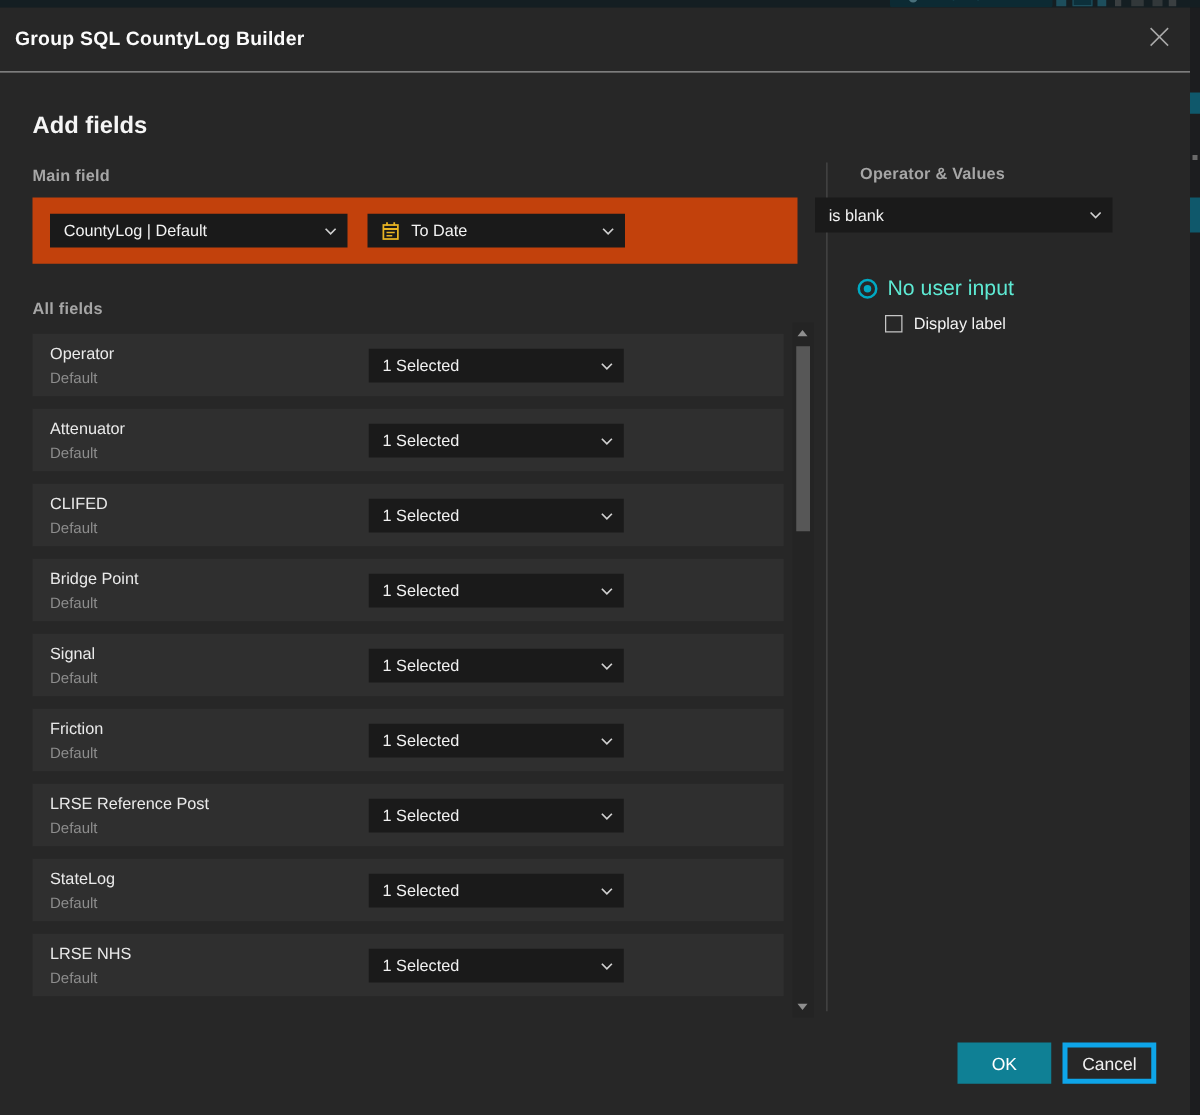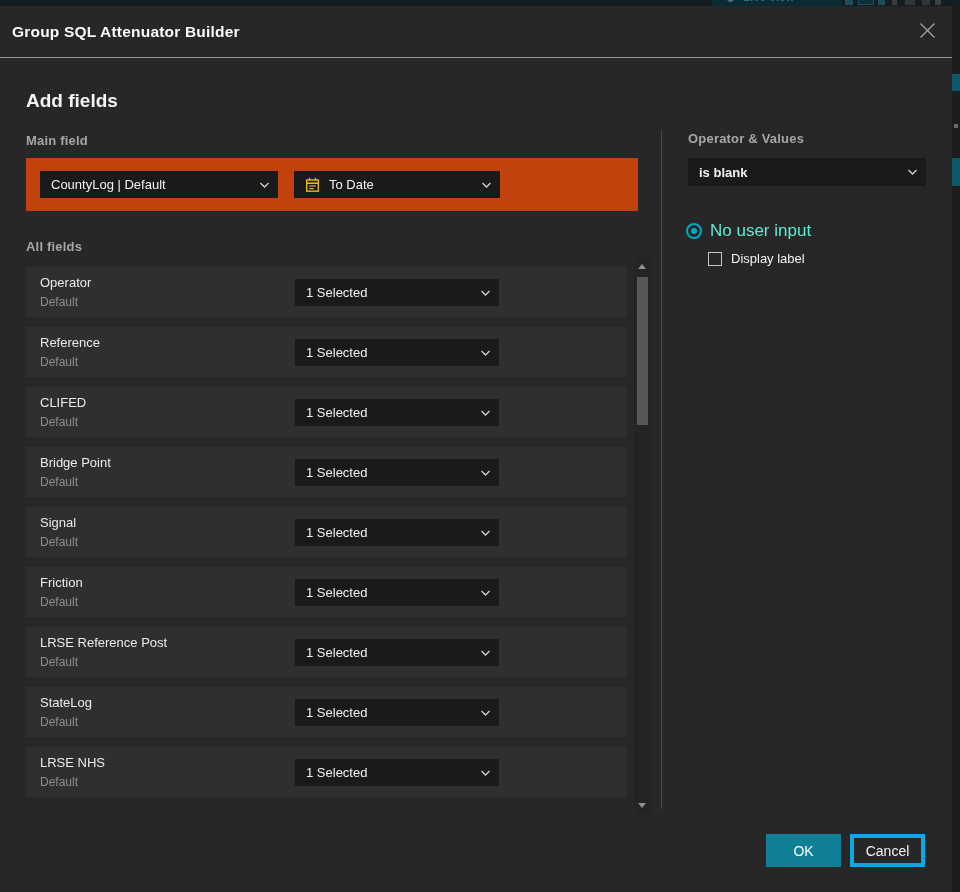--- a/index.html
+++ b/index.html
@@ -63,21 +63,21 @@
   
   .sb { position:absolute; left:634px; top:252px; width:17px; height:556px; background:#242424; }
   .sb .thumb { position:absolute; left:3px; top:19px; width:11px; height:148px; background:#575757; }
   .sb .up, .sb .dn { position:absolute; left:4px; width:0; height:0; border-left:4.5px solid transparent; border-right:4.5px solid transparent; }
   .sb .up { top:6px;    border-bottom:5px solid #8f8f8f; }
   .sb .dn { bottom:6px; border-top:5px solid #8f8f8f; }
 
   .vdiv { position:absolute; left:661px; top:124px; width:1px; height:679px; background:#4a4a4a; }
 
   
-  .dd-op { left:688px; top:152px; width:238px; height:28px;font-weight:bold; }
+  .dd-op { left:652px; top:152px; width:238px; height:28px; }
 
   .radio-row { position:absolute; left:686px; top:215px; display:flex; align-items:center; cursor:pointer; }
   .radio { width:16px; height:16px; border-radius:50%; border:2px solid #777; position:relative; flex:none; }
   .radio.on { border-color:var(--radio,#00a9c2); }
   .radio.on::after { content:""; position:absolute; left:3px; top:3px; width:6px; height:6px; border-radius:50%; background:var(--radio,#00a9c2); }
   .radio-row .lbl { margin-left:8px; font-size:17px; color:#5eead4; }
 
   .check-row { position:absolute; left:708px; top:245px; display:flex; align-items:center; cursor:pointer; }
   .checkbox { width:14px; height:14px; border:1.5px solid #c6c6c6; background:transparent; flex:none; }
   .check-row .lbl { margin-left:9px; font-size:13px; color:#f2f2f2; }
@@ -110,21 +110,21 @@
   </div>
 
   <div class="right-strip">
     <i class="p1"></i>
     <i class="p2"></i>
     <i class="d1"></i>
   </div>
 
   <div class="dlg">
 
-    <div class="title">Group SQL Attenuator Builder</div>
+    <div class="title">Group SQL CountyLog Builder</div>
     <div class="close-btn">
       <span>
         <svg width="17" height="17" viewBox="0 0 17 17">
             <path d="M1.5 1.5 L15.5 15.5 M15.5 1.5 L1.5 15.5" stroke="#a9a9a9" stroke-width="1.2"></path>
           </svg>
       </span>
     </div>
     <div class="sep"></div>
 
     <div class="h-add">Add fields</div>
@@ -169,21 +169,21 @@
           <span>1 Selected</span>
           <span class="chev">
             <svg width="11" height="7" viewBox="0 0 11 7">
                 <path d="M1.5 1.5 L5.5 5.5 L9.5 1.5" fill="none" stroke="#cfcfcf" stroke-width="1.4"></path>
               </svg>
           </span>
         </div>
       </div>
 
       <div class="row">
-        <div class="nm">Reference</div>
+        <div class="nm">Attenuator</div>
         <div class="sub">Default</div>
         <div class="dd">
           <span>1 Selected</span>
           <span class="chev">
             <svg width="11" height="7" viewBox="0 0 11 7">
                 <path d="M1.5 1.5 L5.5 5.5 L9.5 1.5" fill="none" stroke="#cfcfcf" stroke-width="1.4"></path>
               </svg>
           </span>
         </div>
       </div>

